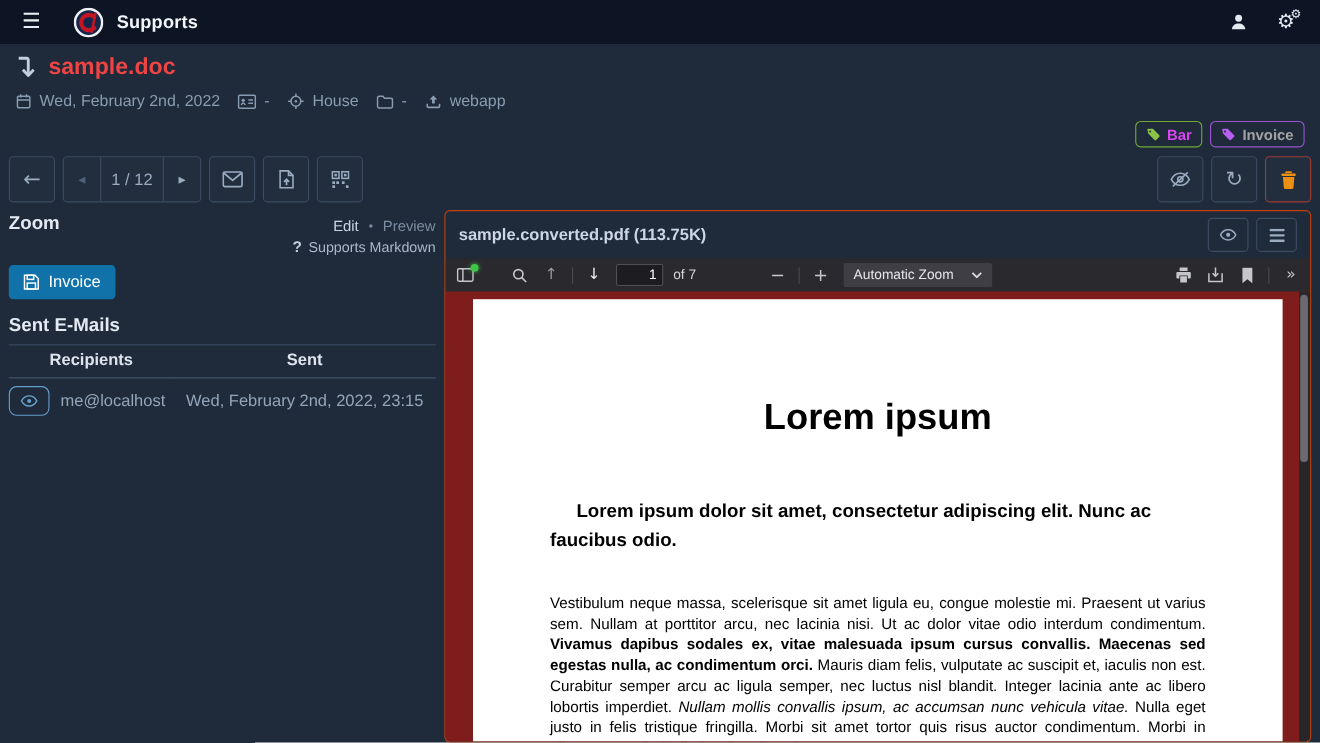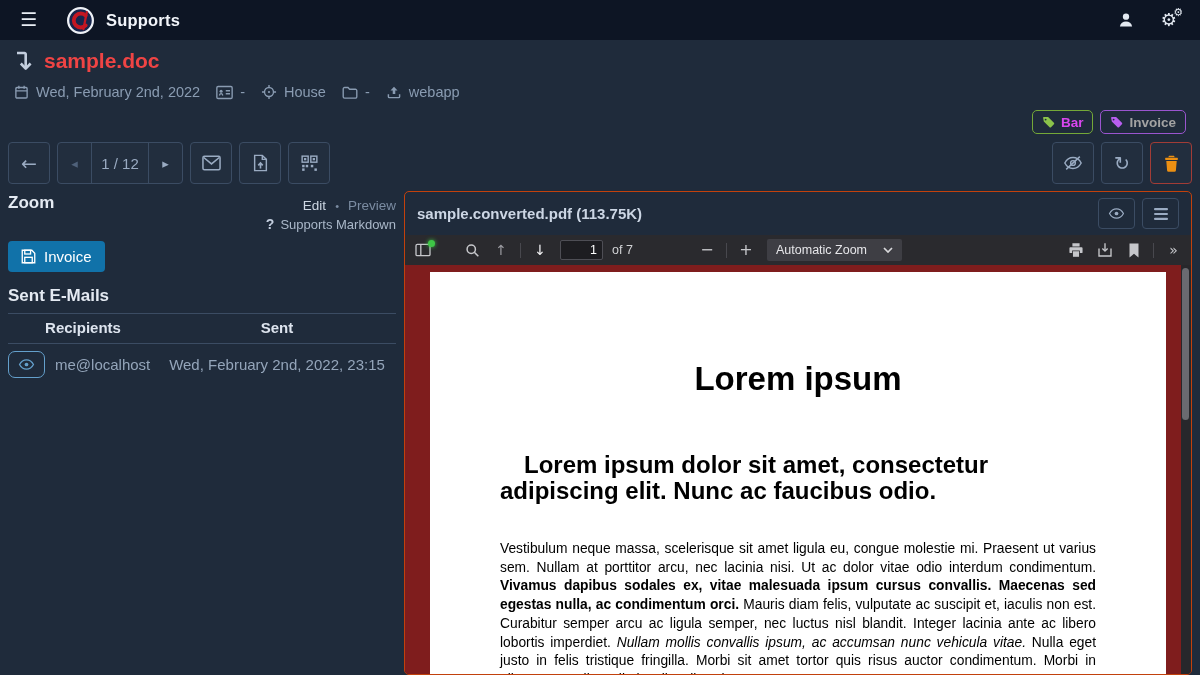--- a/index.html
+++ b/index.html
@@ -93,21 +93,21 @@
   .green-dot { position:absolute; width:7px; height:7px; border-radius:50%; background:#3ec746; top:2px; right:1px; box-shadow:0 0 4px #3ec746; }
   .page-input { width:43px; height:20px; background:#1d1d21; border:1px solid #4e4e55; color:#fff; font-size:12.5px; text-align:right; padding:0 5px; border-radius:2px; margin:0 2px 0 4px; font-family:"Liberation Sans",sans-serif; }
   .of-label { margin-left:4px; color:#d2d3d6; }
   .zoom-select { height:22px; background:#3e3e44; border-radius:2px; display:flex; align-items:center; gap:16px; padding:0 9px; color:#e6e6e9; margin-left:5px; }
   .pjbtn .big { font-size:16px; }
   .dbl-chev { font-size:16px; letter-spacing:-1px; }
 
   .viewer { flex:1; background:#7f1d1d; position:relative; overflow:hidden; }
   .pdf-page { width:736px; margin:7px auto 0; background:#fff; height:940px; padding:88px 70px 0; }
   .pdf-title { text-align:center; font-size:33px; font-weight:bold; color:#000; line-height:38px; }
-  .pdf-subtitle { margin-top:54px; font-size:24px; font-weight:bold; line-height:26px; text-indent:24px; color:#000; }
+  .pdf-subtitle { margin-top:54px; font-size:17px; font-weight:bold; line-height:26px; text-indent:24px; color:#000; }
   .pdf-body { margin-top:36px; font-size:13.8px; line-height:18.7px; text-align:justify; color:#000; }
   .scrollbar { position:absolute; top:0; right:0; bottom:0; width:10px; background:#27272b; }
   .scroll-thumb { position:absolute; top:3px; left:1px; width:7px; height:152px; background:#6a6a70; border-radius:4px; }
 </style>
 </head>
 <body>
 
 <nav class="navbar">
   <button class="hamburger-btn">
     <span class="glyph">☰</span>

